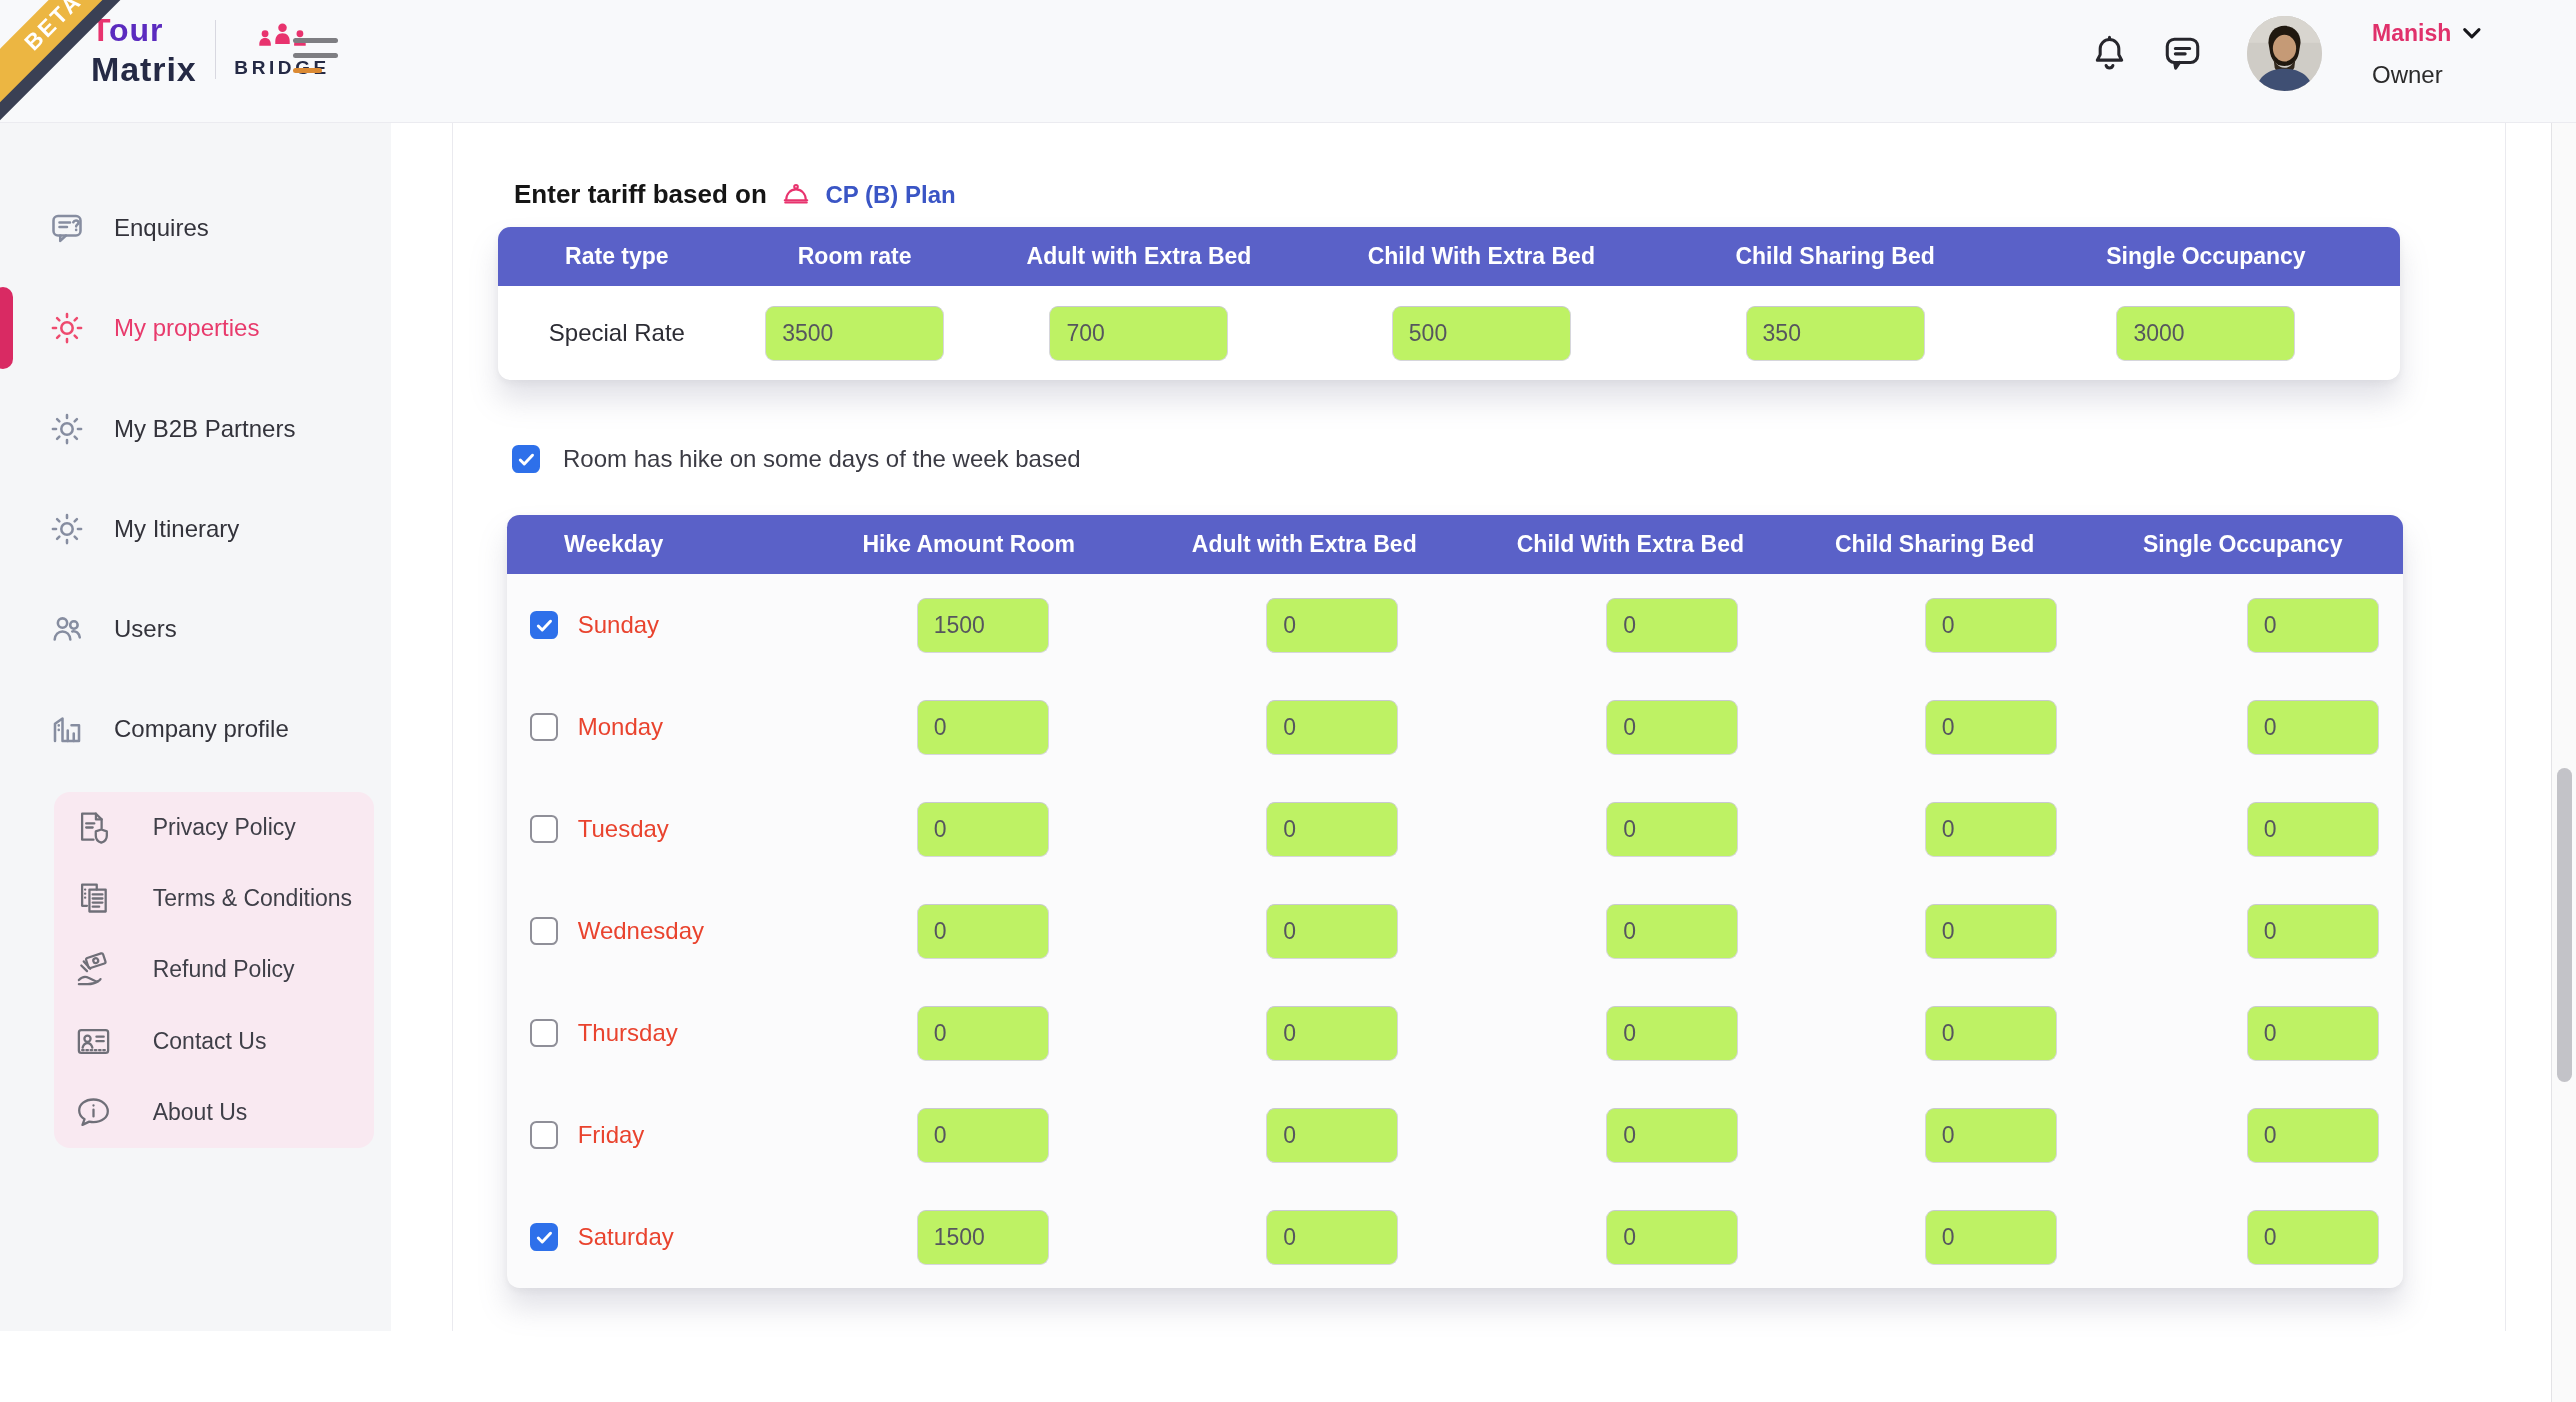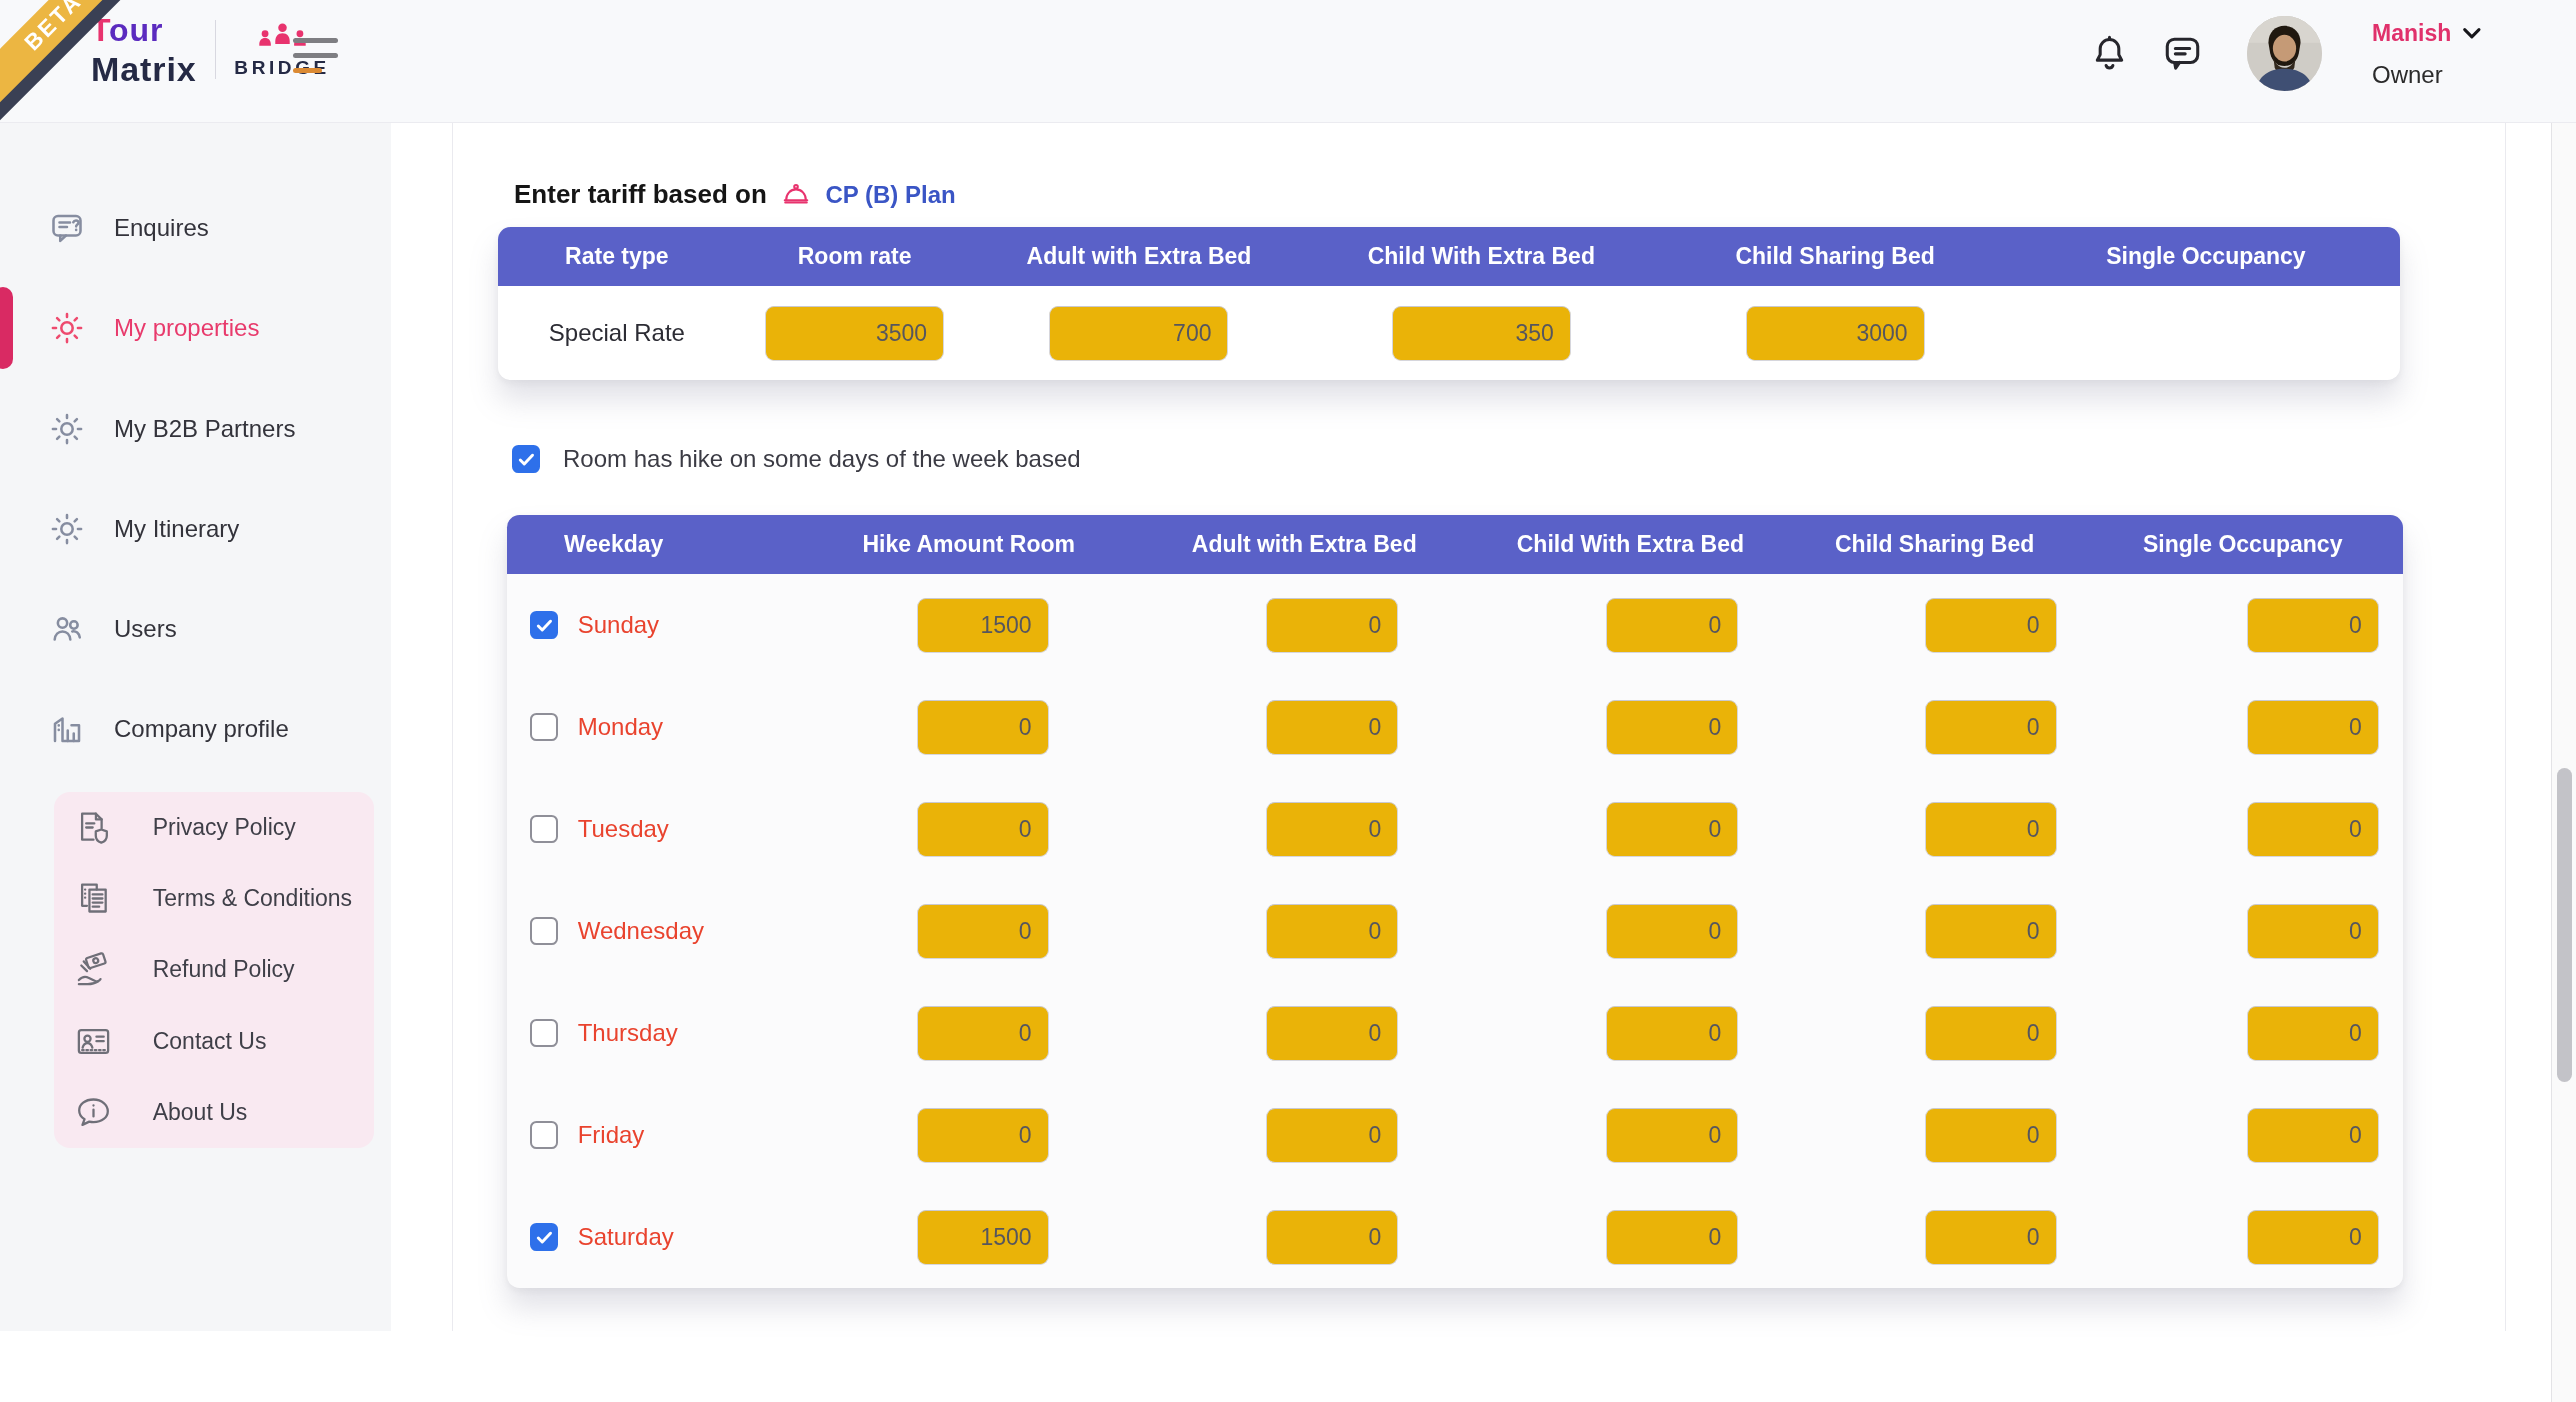--- a/index.html
+++ b/index.html
@@ -56,21 +56,21 @@
 
   .thead { display:grid; height:59px; background:#5a61c8; border-radius:12.5px 12.5px 0 0; align-items:center; color:#ffffff; font-size:23px; font-weight:bold; }
   .thead > div { text-align:center; }
   .grid1 { grid-template-columns:12.5% 12.5% 17.4% 18.6% 18.6% 20.4%; }
   .grid2 { grid-template-columns:15.6% 17.5% 17.9% 16.5% 15.6% 16.9%; }
   .thead.grid2 > div:first-child { text-align:left; padding-left:57px; }
 
   .trow1 { display:grid; height:94px; align-items:center; }
   .rate-label { text-align:center; font-size:24px; color:#2c2c34; }
   .cellc { display:flex; justify-content:center; }
-  .field { height:55px; border:1.8px solid #d6d6dc; border-top-color:#c9c9d1; border-radius:9px; background:#eab308; text-align:right; padding:0 16px; font-size:23px; color:#56565e; font-family:inherit; outline:none; }
+  .field { height:55px; border:1.8px solid #d6d6dc; border-top-color:#c9c9d1; border-radius:9px; background:#bef264; text-align:left; padding:0 16px; font-size:23px; color:#56565e; font-family:inherit; outline:none; }
   .f1 { width:179px; }
   .f2 { width:132px; }
 
   .hike-row { position:absolute; left:59px; top:318px; display:flex; align-items:center; gap:23px; height:36px; }
   .hike-label { font-size:24px; color:#3b3b44; }
 
   .cb { width:28px; height:28px; border-radius:6.3px; background:#fff; border:2.2px solid #8f8f98; display:flex; align-items:center; justify-content:center; cursor:pointer; flex:0 0 28px; }
   .cb svg { display:none; width:20.6px; height:20.6px; }
   .cb.checked { background:#2e70ea; border-color:#2e70ea; }
   .cb.checked svg { display:block; }
@@ -292,20 +292,23 @@
       </div>
       <div class="trow1 grid1">
         <div class="rate-label">Special Rate</div>
         <div class="cellc">
             <input class="field f1" value="3500" style="">
           </div>
         <div class="cellc">
             <input class="field f1" value="700" style="">
           </div>
         <div class="cellc">
+            <input class="field f1" value="500" style="">
+          </div>
+        <div class="cellc">
             <input class="field f1" value="350" style="">
           </div>
         <div class="cellc">
             <input class="field f1" value="3000" style="">
           </div>
       </div>
     </div>
 
     <div class="hike-row">
       <span class="cb checked">

